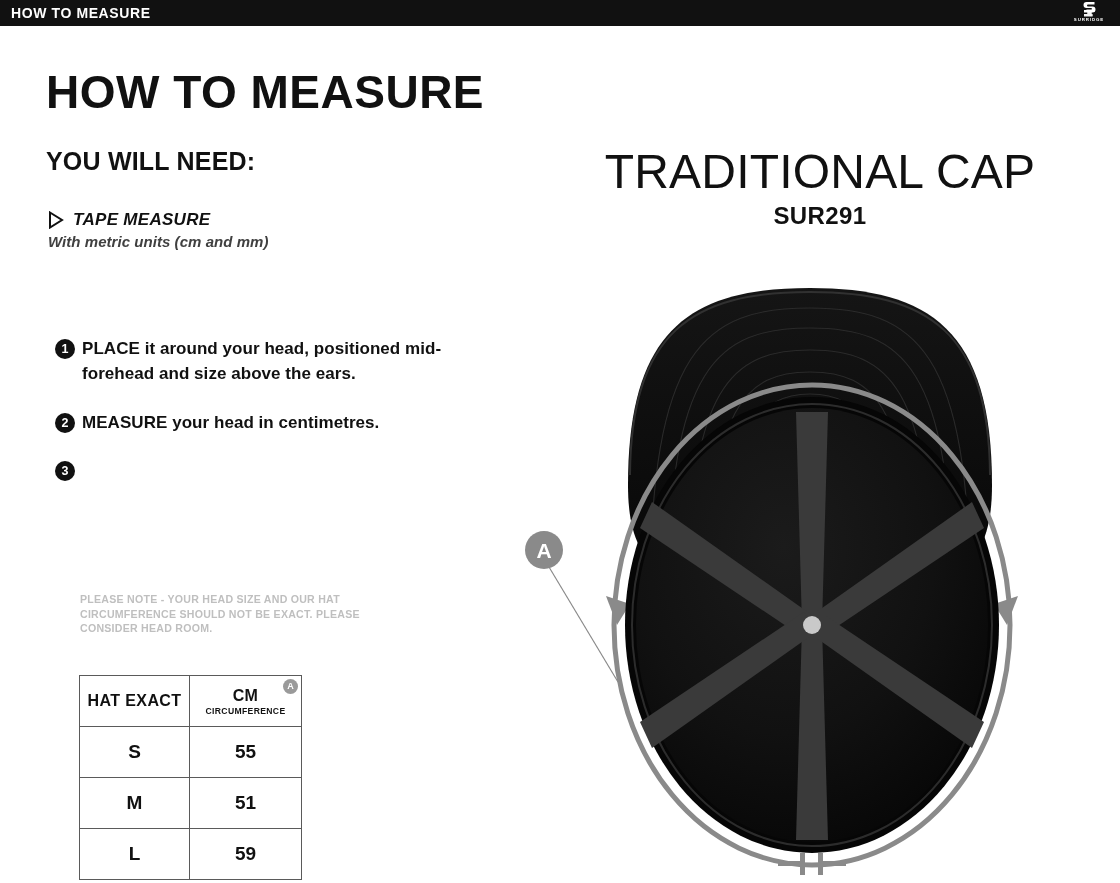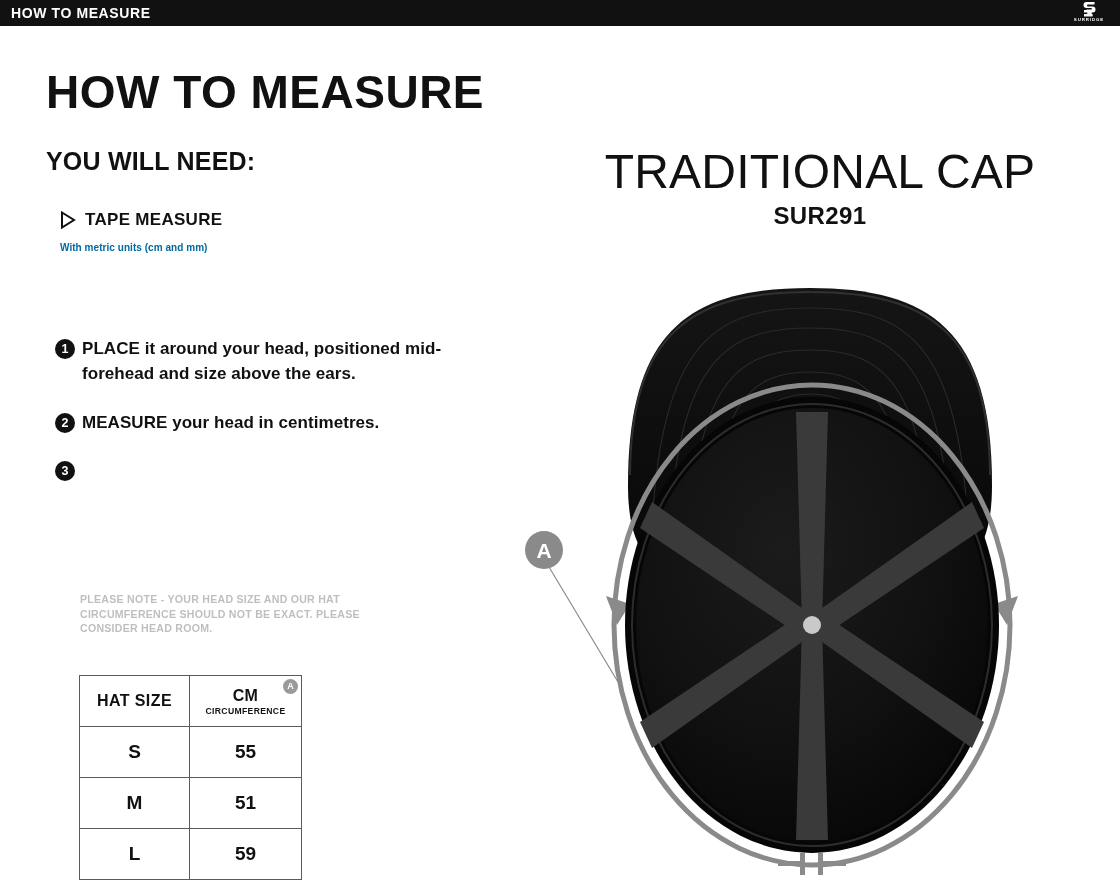--- a/index.html
+++ b/index.html
@@ -76,46 +76,47 @@
     left: 46px;
     top: 147px;
     font-size: 25px;
     font-weight: bold;
     letter-spacing: 0.2px;
     color: #111111;
   }
 
   #tool-row {
     position: absolute;
-    left: 60px;
+    left: 48px;
     top: 210px;
     width: 420px;
+    font-style: italic;
   }
   #tool-line {
     display: flex;
     align-items: center;
     gap: 9px;
   }
   #tape-triangle {
     width: 16px;
     height: 18px;
     flex: 0 0 auto;
   }
   #tool-label {
     font-size: 17px;
     font-weight: bold;
     letter-spacing: 0.3px;
     color: #111111;
   }
   #tool-sub {
-    margin-top: 12px;
-    font-size: 10px;
+    margin-top: 3px;
+    font-size: 15px;
     font-weight: bold;
     letter-spacing: 0.05px;
-    color: #0369a1;
+    color: #404040;
   }
 
   
   #steps {
     position: absolute;
     left: 55px;
     top: 337px;
     width: 400px;
   }
   .step {
@@ -295,21 +296,21 @@
 <div id="note">PLEASE NOTE - YOUR HEAD SIZE AND OUR HAT CIRCUMFERENCE SHOULD NOT BE EXACT. PLEASE CONSIDER HEAD ROOM.</div>
 
 <table id="size-table">
   <colgroup>
     <col class="col-a">
     <col class="col-b">
   </colgroup>
   <thead>
     <tr>
       <th>
-        <span class="th-main">HAT SIZE</span>
+        <span class="th-main">HAT EXACT</span>
       </th>
       <th>
         <span class="th-main">CM</span>
         <span class="th-sub">CIRCUMFERENCE</span>
         <span id="th-badge">A</span>
       </th>
     </tr>
   </thead>
   <tbody>
     <tr>

